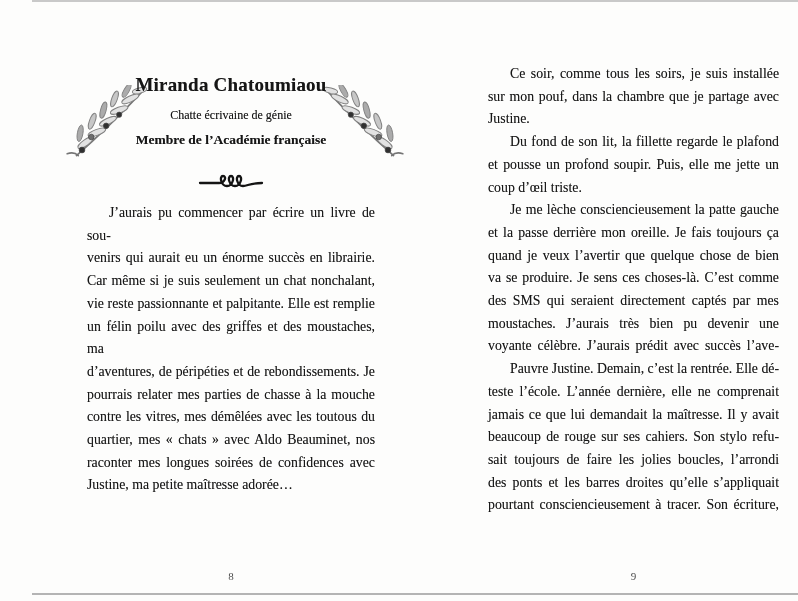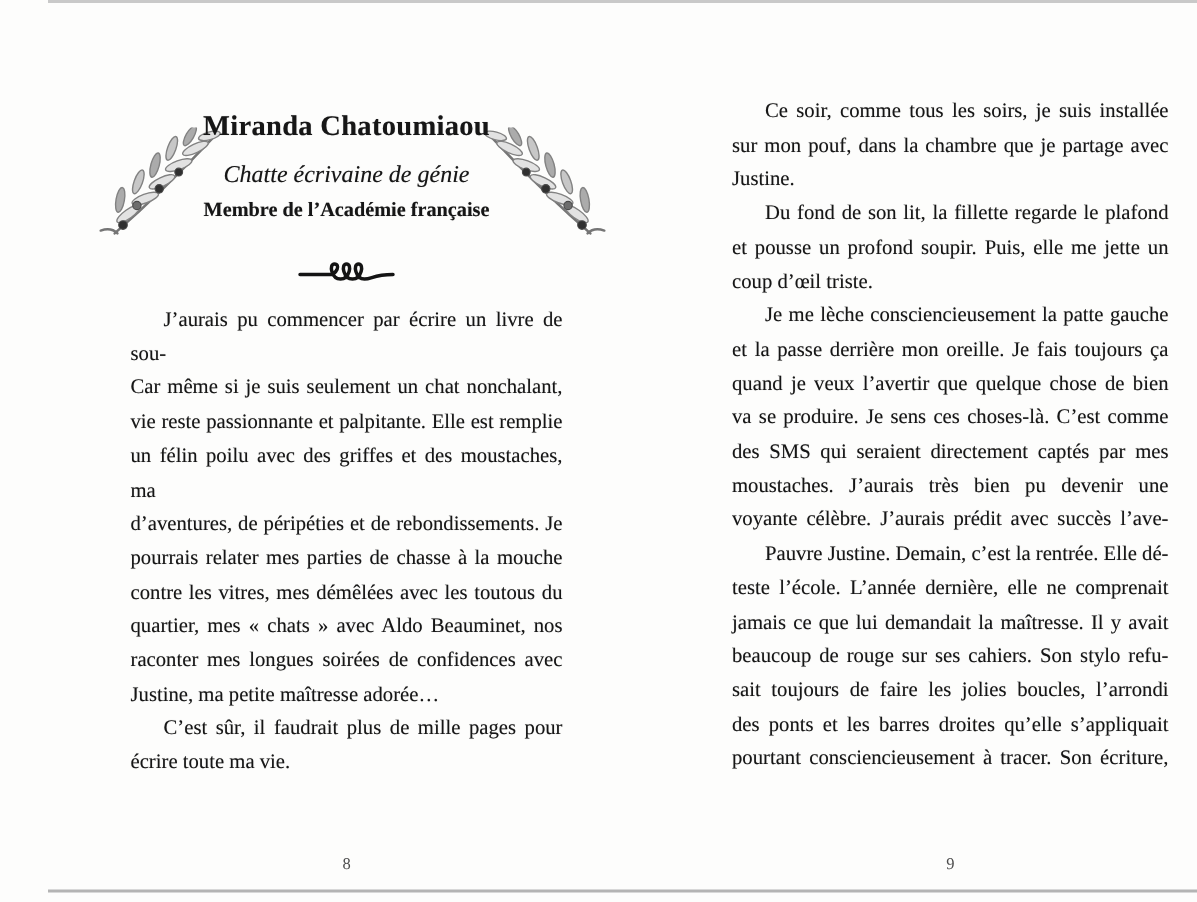--- a/index.html
+++ b/index.html
@@ -17,21 +17,21 @@
   .rule-bottom { top: 593px; height: 2px; background: #b4b4b4; }
 
   .page { position: absolute; top: 0; height: 601px; }
   .page-left  { left: 55px;  width: 288px; }
   .page-right { left: 456px; width: 291px; }
 
   
   .hdr { position: absolute; left: 0; width: 100%; text-align: center;
          text-shadow: 0 0 .5px rgba(20,20,20,.45); }
   .author      { top: 74px;  font-size: 19px; font-weight: 700; letter-spacing: .2px; }
-  .role        { top: 108px; font-size: 16px; font-style: italic; }
+  .role        { top: 108px; font-size: 12px; }
   .affiliation { top: 132px; font-size: 13.5px; font-weight: 700; }
 
   .branch { position: absolute; top: 85px; width: 90px; height: 78px; }
   .branch-left  { left: -24px; }
   .branch-right { right: -32px; transform: scaleX(-1); }
 
   .divider { position: absolute; top: 171px; left: 50%; margin-left: -33px;
              width: 66px; height: 20px; }
 
   
@@ -120,33 +120,30 @@
 
     <svg class="divider" viewBox="0 0 66 20">
       <path d="M2 12 H21 C27 12 29 5 25 5 C21 5 23 15 29 15 C35 15 37 5 33 5
                C29 5 31 15 37 15 C43 15 45 5 41 5 C37 5 39 15 45 15
                C50 15 51 12 64 12" fill="none" stroke="#141414" stroke-width="2.3" stroke-linecap="round"></path>
     </svg>
 
     <div class="textblock tb-left">
         <div class="para">
           <div class="line first">J’aurais pu commencer par écrire un livre de sou-</div>
+          <div class="line">venirs qui aurait eu un énorme succès en librairie.</div>
           <div class="line">Car même si je suis seulement un chat nonchalant,</div>
           <div class="line">vie reste passionnante et palpitante. Elle est remplie</div>
           <div class="line">un félin poilu avec des griffes et des moustaches, ma</div>
           <div class="line">d’aventures, de péripéties et de rebondissements. Je</div>
           <div class="line">pourrais relater mes parties de chasse à la mouche</div>
           <div class="line">contre les vitres, mes démêlées avec les toutous du</div>
           <div class="line">quartier, mes « chats » avec Aldo Beauminet, nos</div>
           <div class="line">raconter mes longues soirées de confidences avec</div>
           <div class="line last">Justine, ma petite maîtresse adorée…</div>
-        </div>
-        <div class="para">
-          <div class="line first">C’est sûr, il faudrait plus de mille pages pour</div>
-          <div class="line last">écrire toute ma vie.</div>
         </div>
       </div>
 
     <div class="folio">8</div>
   </section>
 
   <section class="page page-right">
     <div class="textblock tb-right">
         <div class="para">
           <div class="line first">Ce soir, comme tous les soirs, je suis installée</div>

